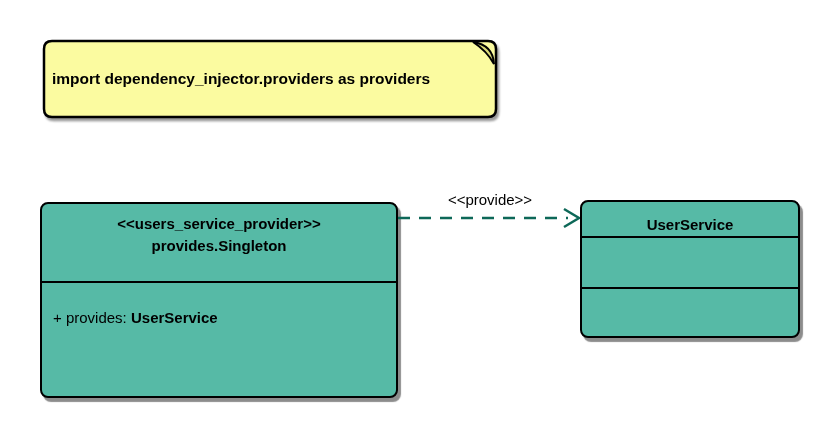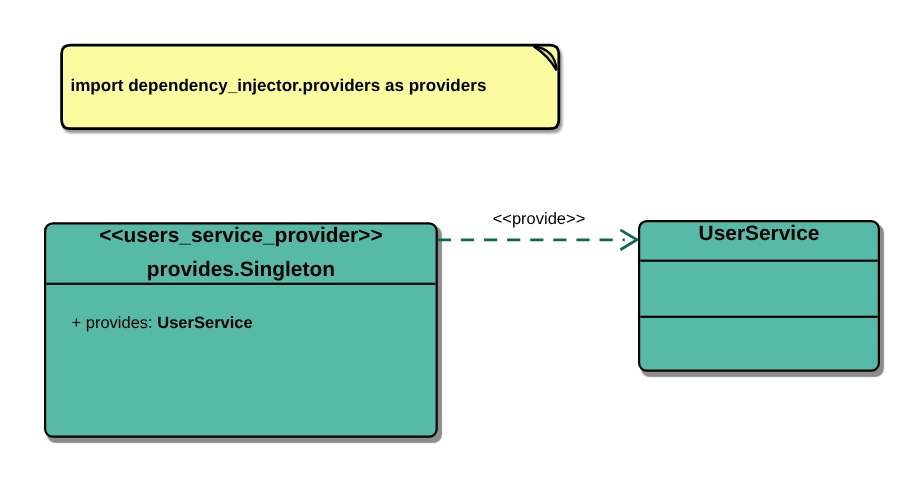--- a/index.html
+++ b/index.html
@@ -16,21 +16,20 @@
     overflow: hidden;
   }
 
   
   .note {
     position: absolute;
     left: 42px;
     top: 39px;
     width: 395px;
     height: 80px;
-    margin-left: 12px;
   }
   .note svg {
     position: absolute;
     left: 0;
     top: 0;
     filter: drop-shadow(2px 3px 1px rgba(0,0,0,0.40));
   }
   .note-text {
     position: absolute;
     left: 0;
@@ -68,40 +67,41 @@
   .service-box {
     left: 580px;
     top: 200px;
     width: 220px;
     height: 138px;
   }
   .class-header {
     display: flex;
     flex-direction: column;
     align-items: center;
-    justify-content: space-between;
+    justify-content: flex-end;
     font-weight: bold;
-    font-size: 19px;
+    font-size: 15px;
     line-height: 22px;
     text-align: center;
   }
   .provider-box .class-header { height: 53px; }
   .service-box .class-header { height: 34px; }
   .compartment {
     border-top: 2px solid #000000;
     box-sizing: border-box;
   }
   .attrs-compartment {
     height: 72px;
     display: flex;
     flex-direction: column;
     justify-content: center;
-    padding-left: 23px;
+    padding-left: 11px;
     font-size: 15px;
     line-height: 22px;
+    margin-top: 24px;
   }
   .methods-compartment {
     flex: 1;
     display: flex;
     flex-direction: column;
     justify-content: center;
     padding-left: 9px;
     font-size: 15px;
     line-height: 22px;
   }

